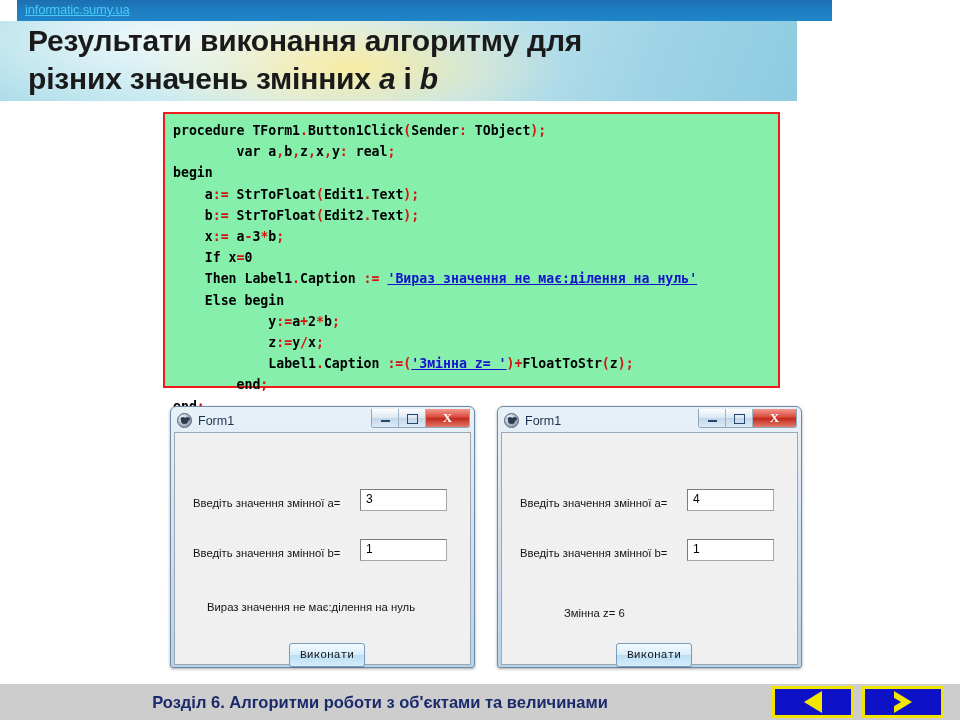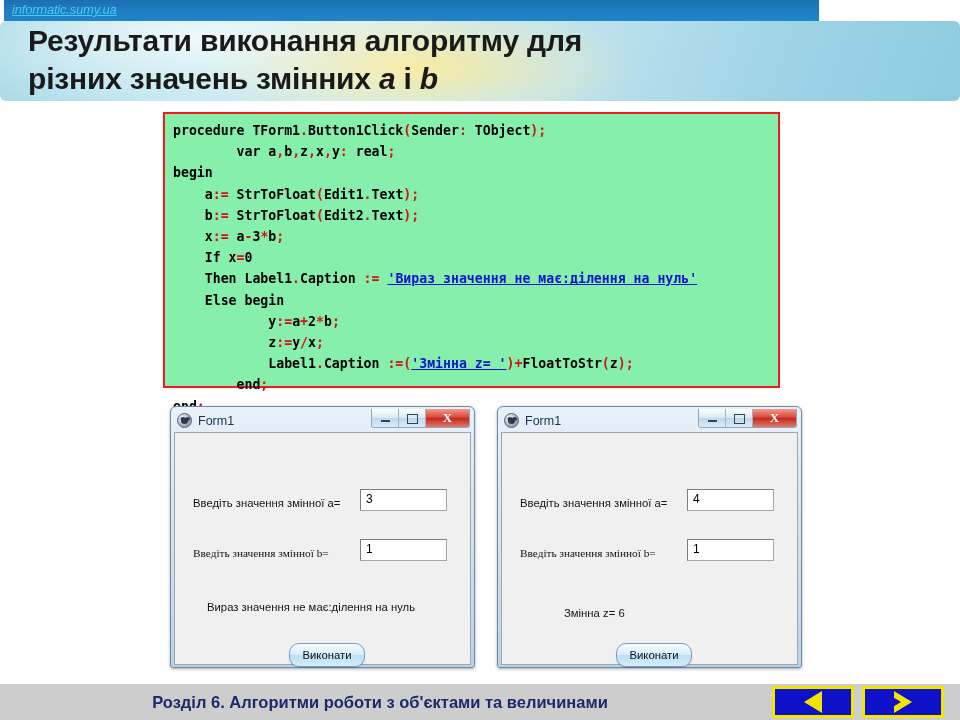--- a/index.html
+++ b/index.html
@@ -15,47 +15,45 @@
   #slide {
     position: relative;
     width: 960px;
     height: 720px;
     background: #ffffff;
   }
 
   
   .top-banner {
     position: absolute;
-    left: 4px; top: 0;
+    left: 17px; top: 0;
     width: 815px; height: 21px;
     background: linear-gradient(180deg, #1c6fb0 0%, #1d7dc0 45%, #1f86c9 100%);
-    font-style: italic;
   }
   .site-link {
     position: absolute;
     left: 8px; top: 2px;
     font-size: 13px;
     color: #49c9f5;
     text-decoration: underline;
     font-family: "Liberation Sans", sans-serif;
     letter-spacing: -0.2px;
     white-space: nowrap;
   }
 
   
   .title-block {
     position: absolute;
     left: 0; top: 21px;
-    width: 960px; height: 80px;
+    width: 797px; height: 80px;
     overflow: hidden;
     background:
       radial-gradient(ellipse 300px 90px at 44% 58%, rgba(255,236,150,0.85) 0%, rgba(255,240,175,0.30) 45%, rgba(255,255,255,0) 72%),
       radial-gradient(ellipse 420px 120px at 20% 20%, rgba(255,255,255,0.75) 0%, rgba(255,255,255,0) 65%),
       linear-gradient(110deg, #a8dbe8 0%, #bfe6ee 22%, #cfeaf0 40%, #bde2ec 60%, #9fd4e6 80%, #8ecbe0 100%);
-    border-radius: 6px;
   }
   .title-text {
     position: absolute;
     left: 28px; top: 1px;
     width: 900px;
     font-size: 30px;
     font-weight: bold;
     line-height: 38px;
     color: #1a1a1a;
     letter-spacing: -0.2px;
@@ -201,33 +199,33 @@
     position: absolute;
     font-size: 11.3px;
     color: #141414;
     font-family: "Liberation Sans", sans-serif;
     white-space: nowrap;
   }
   .exec-button {
     position: absolute;
     width: 76px; height: 24px;
     border: 1px solid #7a9bbd;
-    border-radius: 10px;
+    border-radius: 3px;
     background: linear-gradient(180deg, #f4fbff 0%, #d8eefb 48%, #badff5 52%, #d5edfb 100%);
     font-size: 11.3px;
     color: #141414;
     display: flex; align-items: center; justify-content: center;
-    font-family: Liberation Sans, sans-serif;
+    font-family: Liberation Mono, monospace;
     box-shadow: 0 1px 1px rgba(0,0,0,0.14);
   }
 
   
   .row-a-label { left: 18px;  top: 64px; }
   .row-a-input { left: 185px; top: 56px; }
-  .row-b-label { left: 18px;  top: 114px; font-family: Liberation Serif, serif; }
+  .row-b-label { left: 18px;  top: 114px; }
   .row-b-input { left: 185px; top: 106px; }
 
   
   .footer {
     position: absolute;
     left: 0; top: 684px;
     width: 960px; height: 36px;
     background: #cdcdcd;
   }
   .footer-text {

